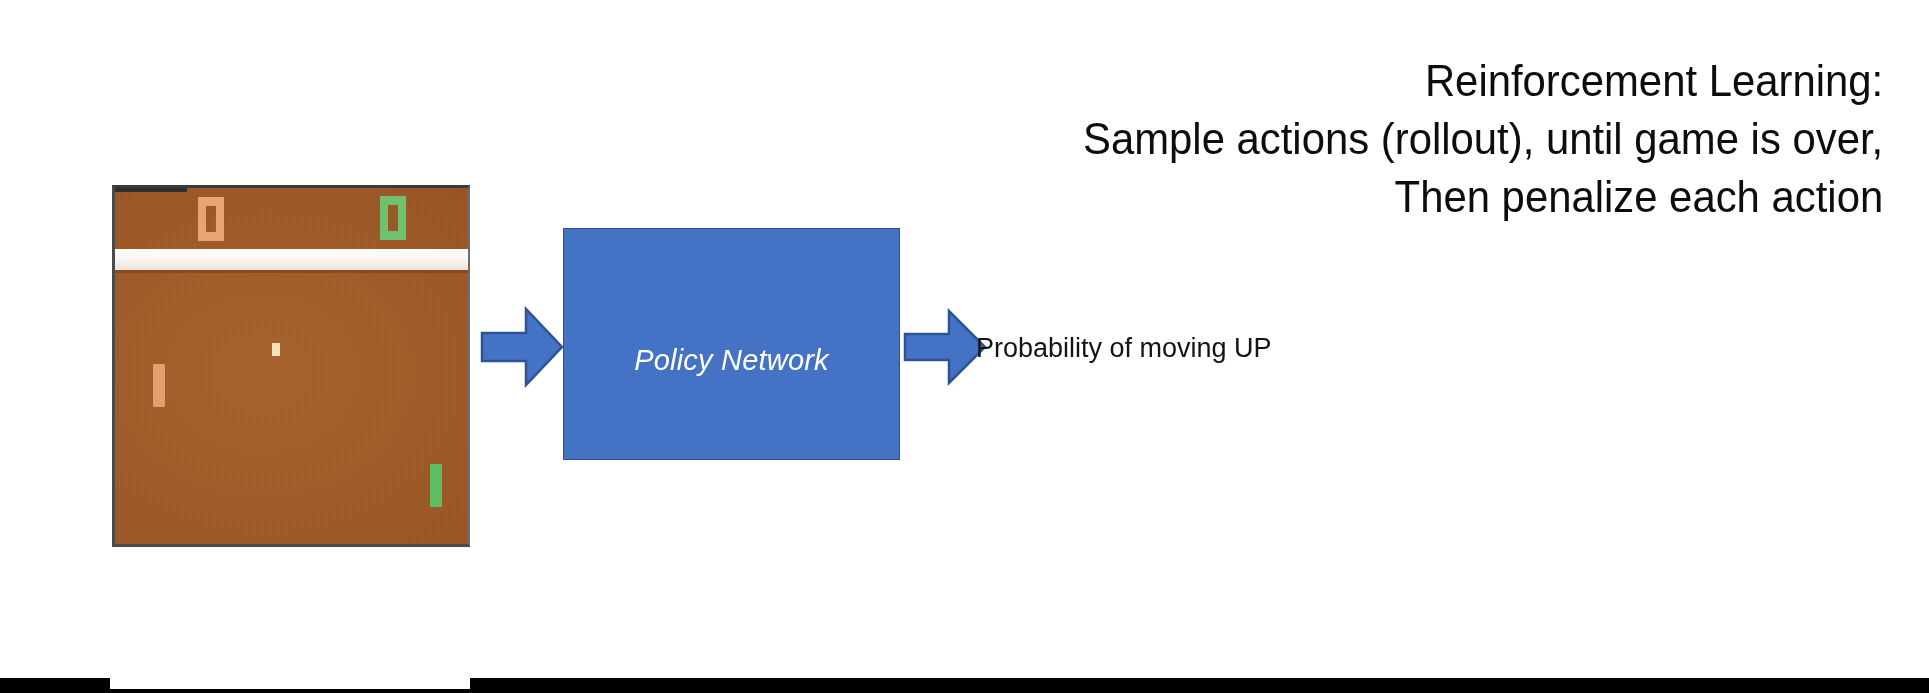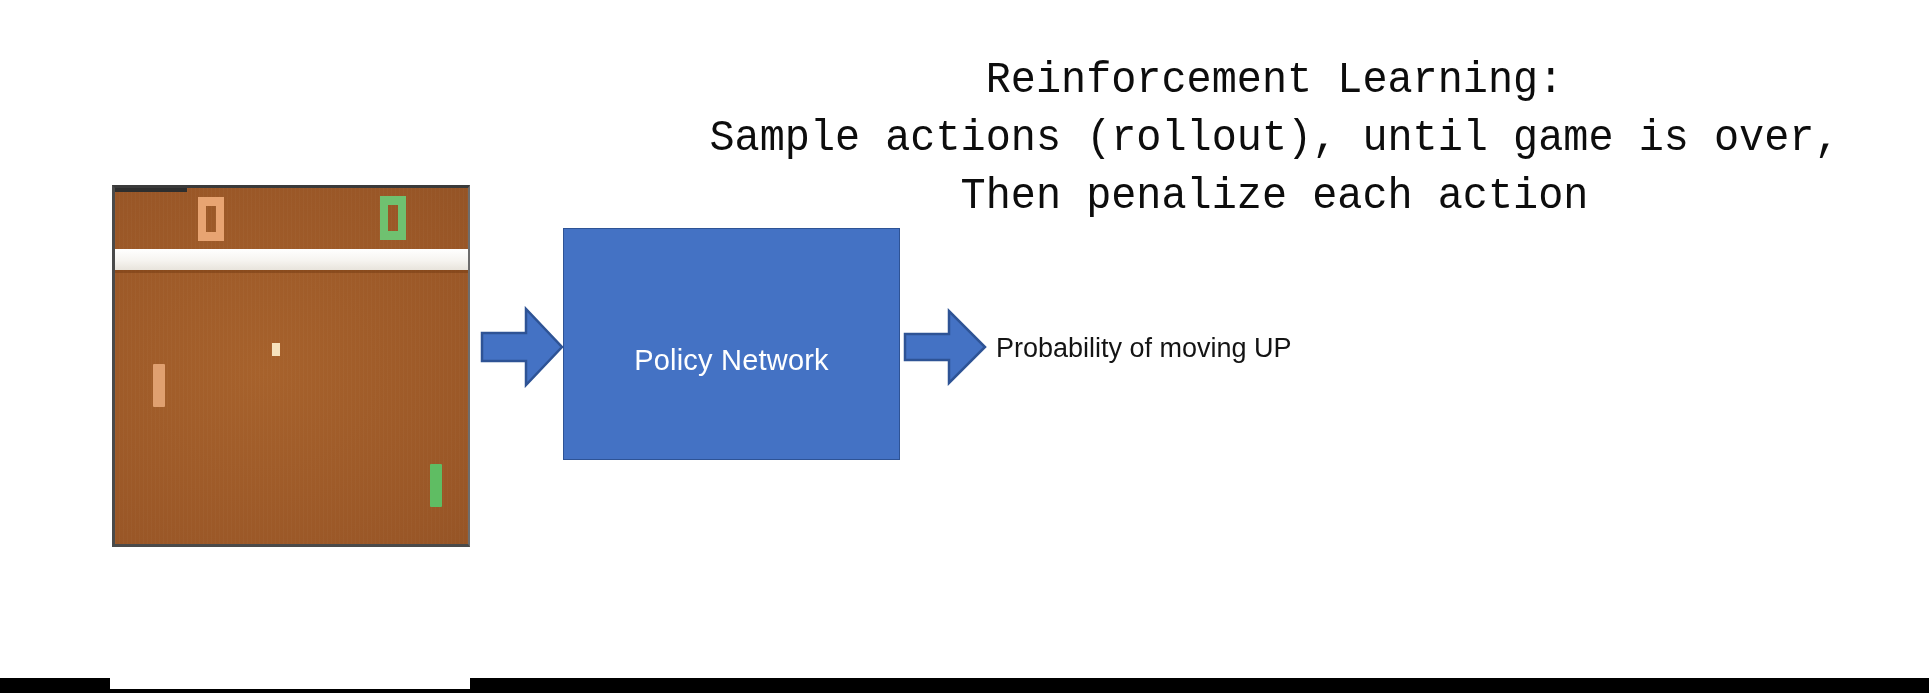--- a/index.html
+++ b/index.html
@@ -169,42 +169,43 @@
     justify-content: center;
   }
   .policy-box-label {
     color: #ffffff;
     font-family: "Liberation Sans", sans-serif;
     font-size: 29px;
     line-height: 34px;
     letter-spacing: 0.2px;
     white-space: nowrap;
     margin-top: 32px;
+    font-style: italic;
   }
 
   
   .output-label {
     position: absolute;
-    left: 996px;
+    left: 976px;
     top: 331px;
     font-family: "Liberation Sans", sans-serif;
     font-size: 27px;
     line-height: 34px;
     color: #141414;
     white-space: nowrap;
   }
 
   
   .headline {
     position: absolute;
     left: 620px;
     top: 52px;
     width: 1309px;
-    text-align: center;
-    font-family: Liberation Mono, monospace;
+    text-align: right;
+    font-family: Liberation Sans, sans-serif;
     font-stretch: condensed;
     color: #0d0d0d;
   }
   .headline .line {
     display: block;
     font-size: 45px;
     line-height: 58px;
     white-space: nowrap;
     transform: scaleX(0.93);
     transform-origin: center;

